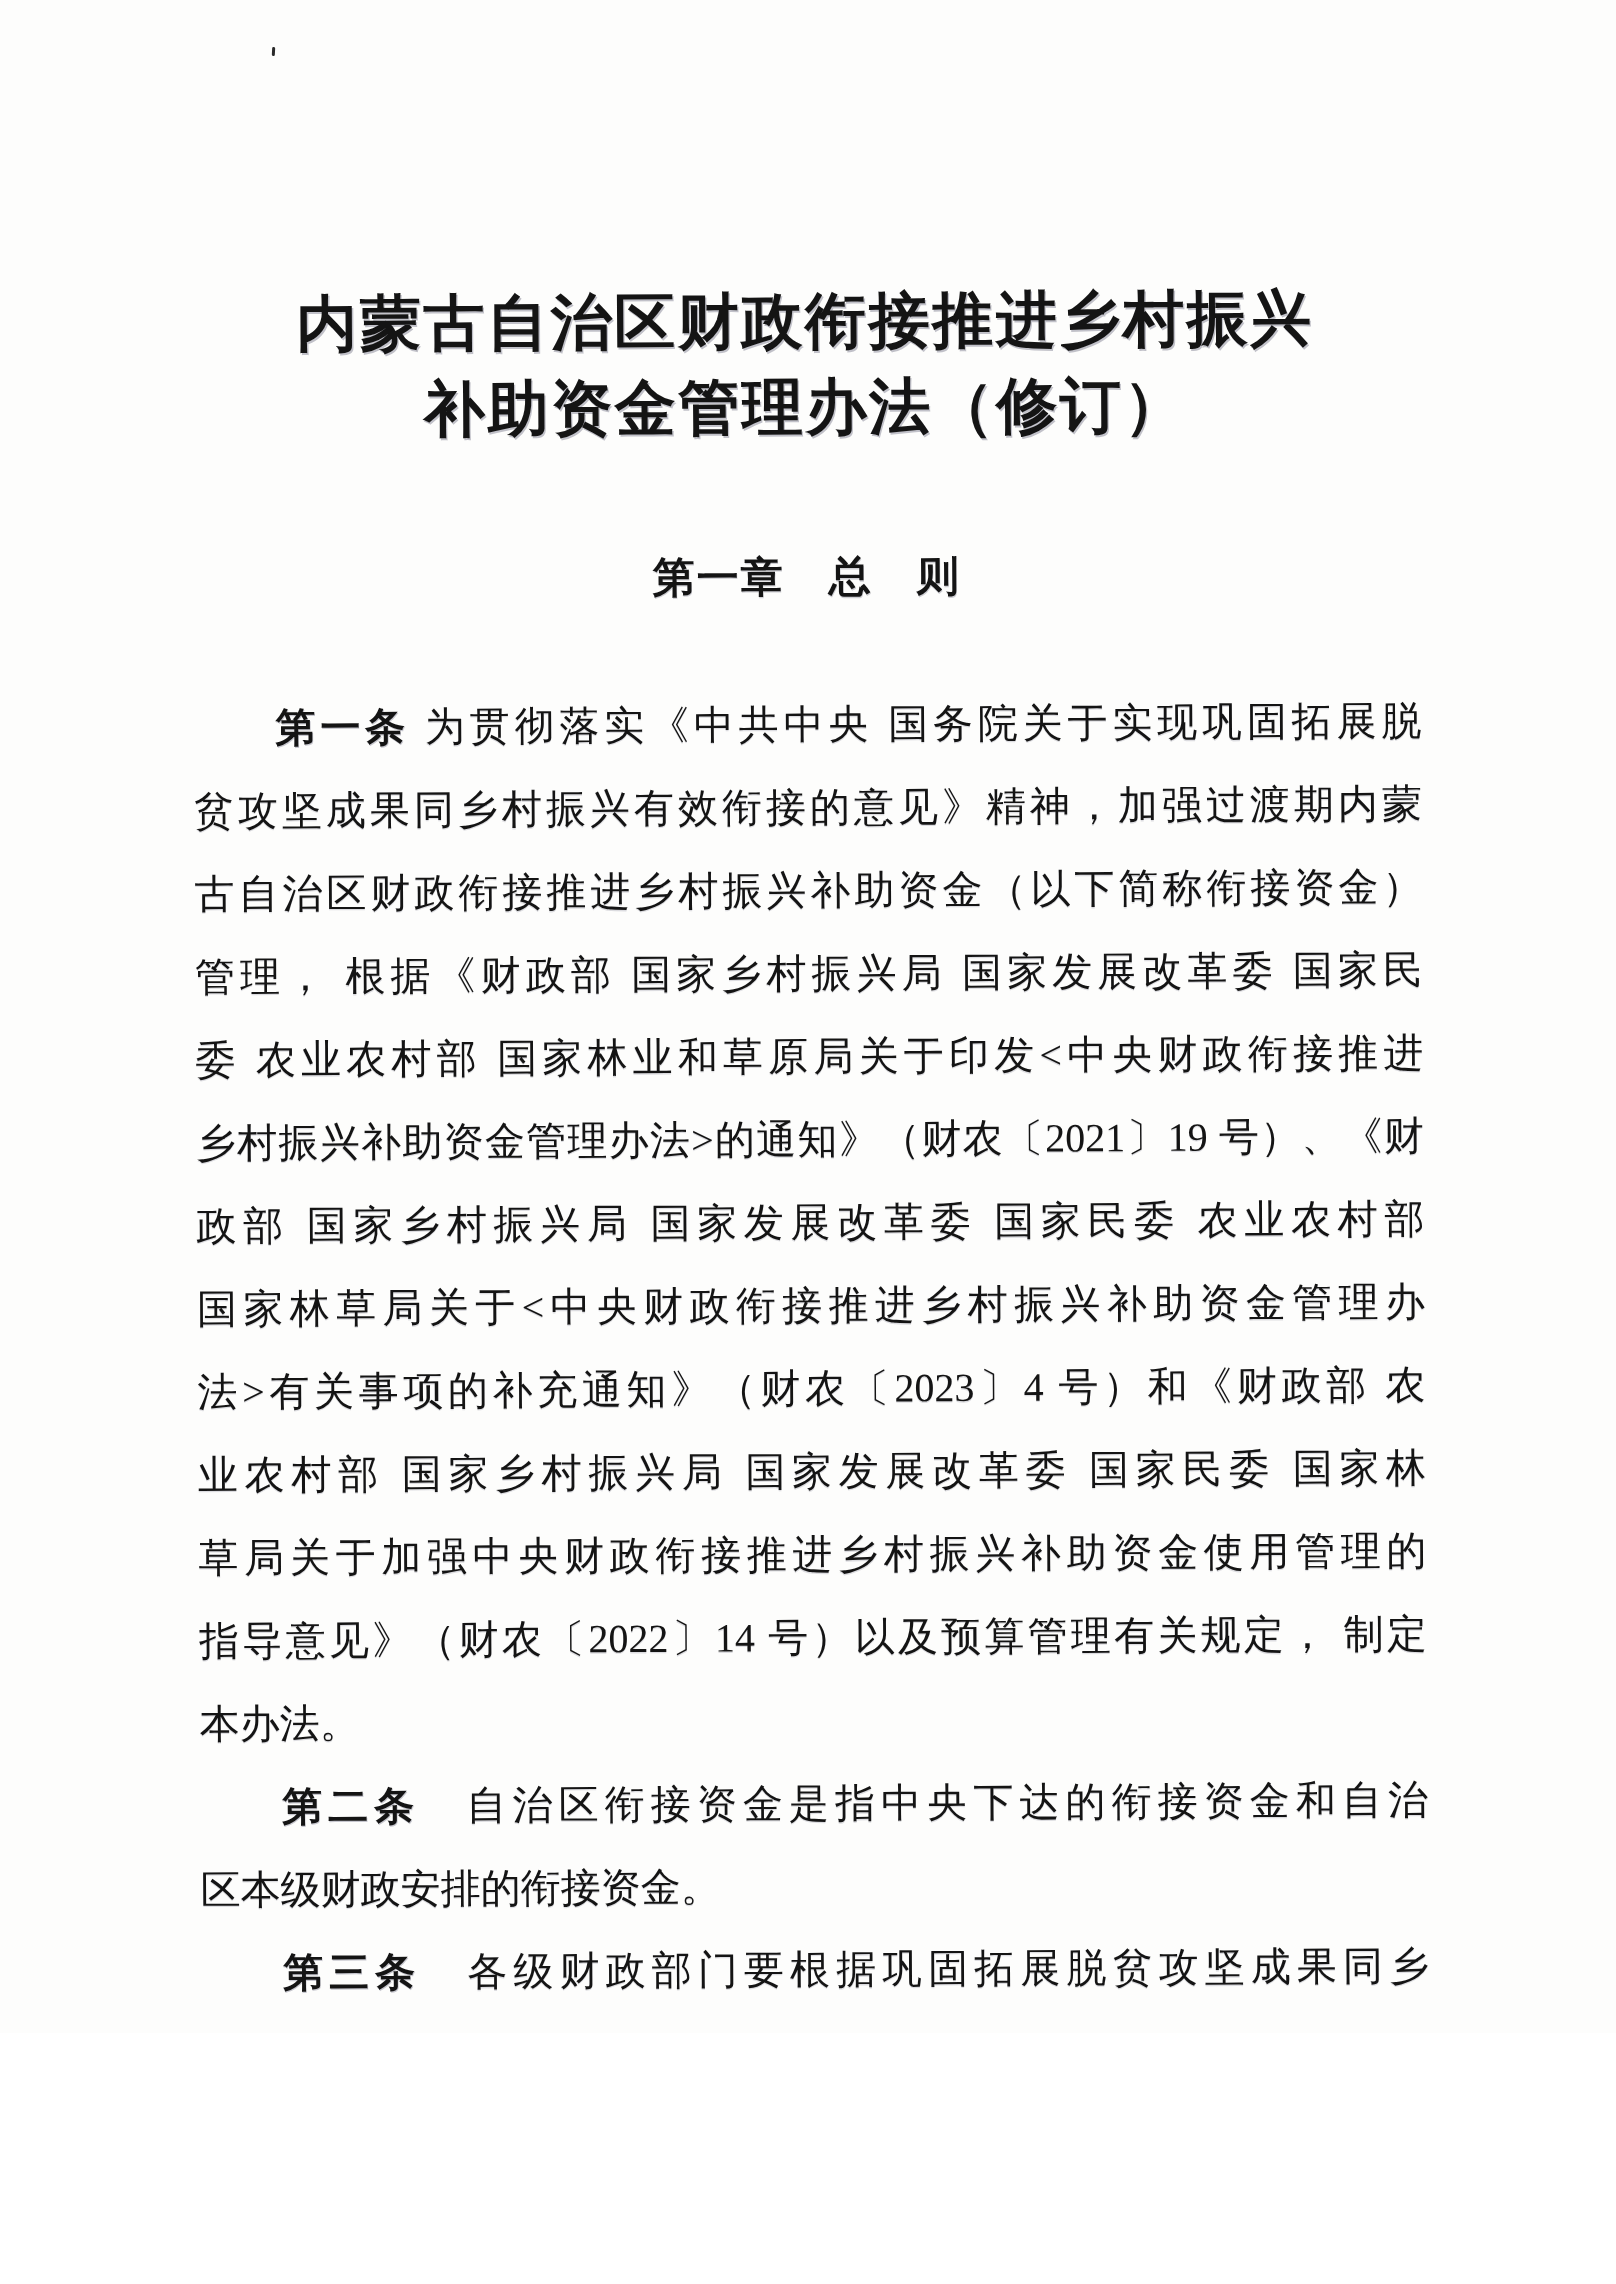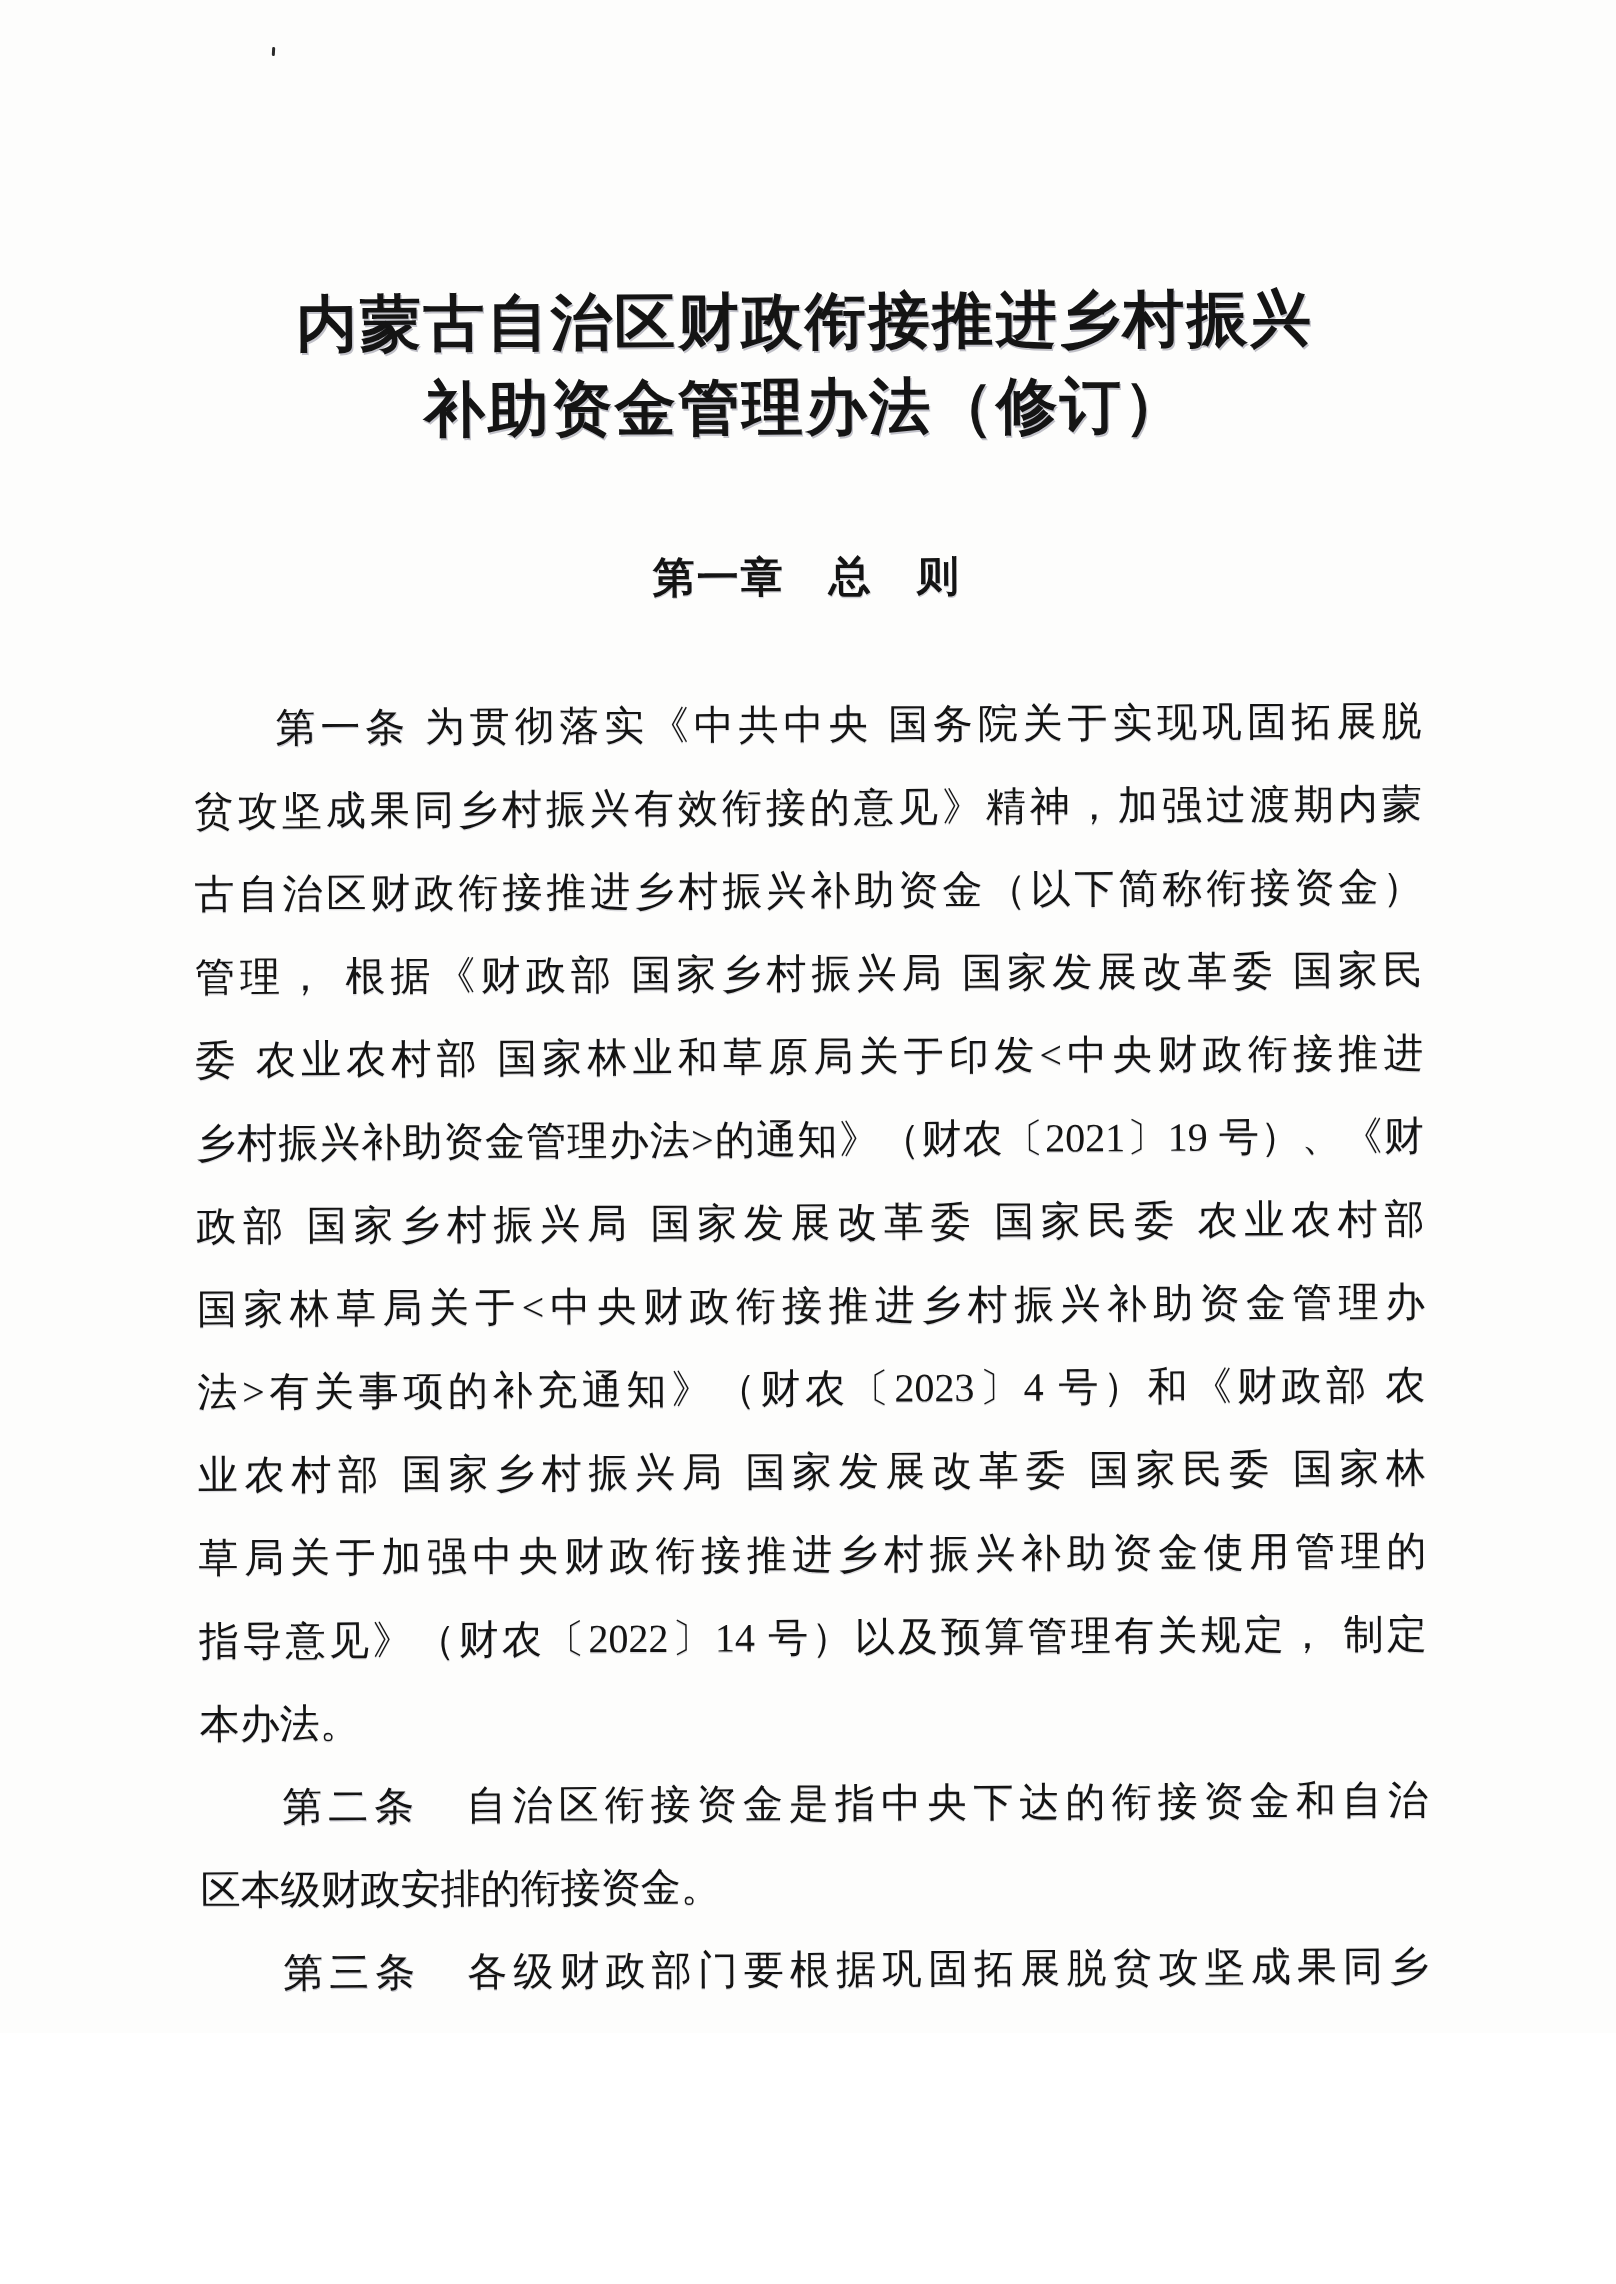--- a/index.html
+++ b/index.html
@@ -59,21 +59,21 @@
   }
   .line.fill {
     text-align: justify;
     text-align-last: justify;
     text-justify: inter-character;
   }
   .line.indent {
     text-indent: 82px;
   }
   .article-label {
-    font-weight: normal;
+    font-weight: bold;
     text-shadow: 0.7px 1.3px 0 rgba(40, 40, 70, 0.25);
   }
   .page-number {
     position: absolute;
     top: 2038px;
     left: 1258px;
     width: 169px;
     text-align: center;
     font-size: 36px;
     letter-spacing: 6.5px;

